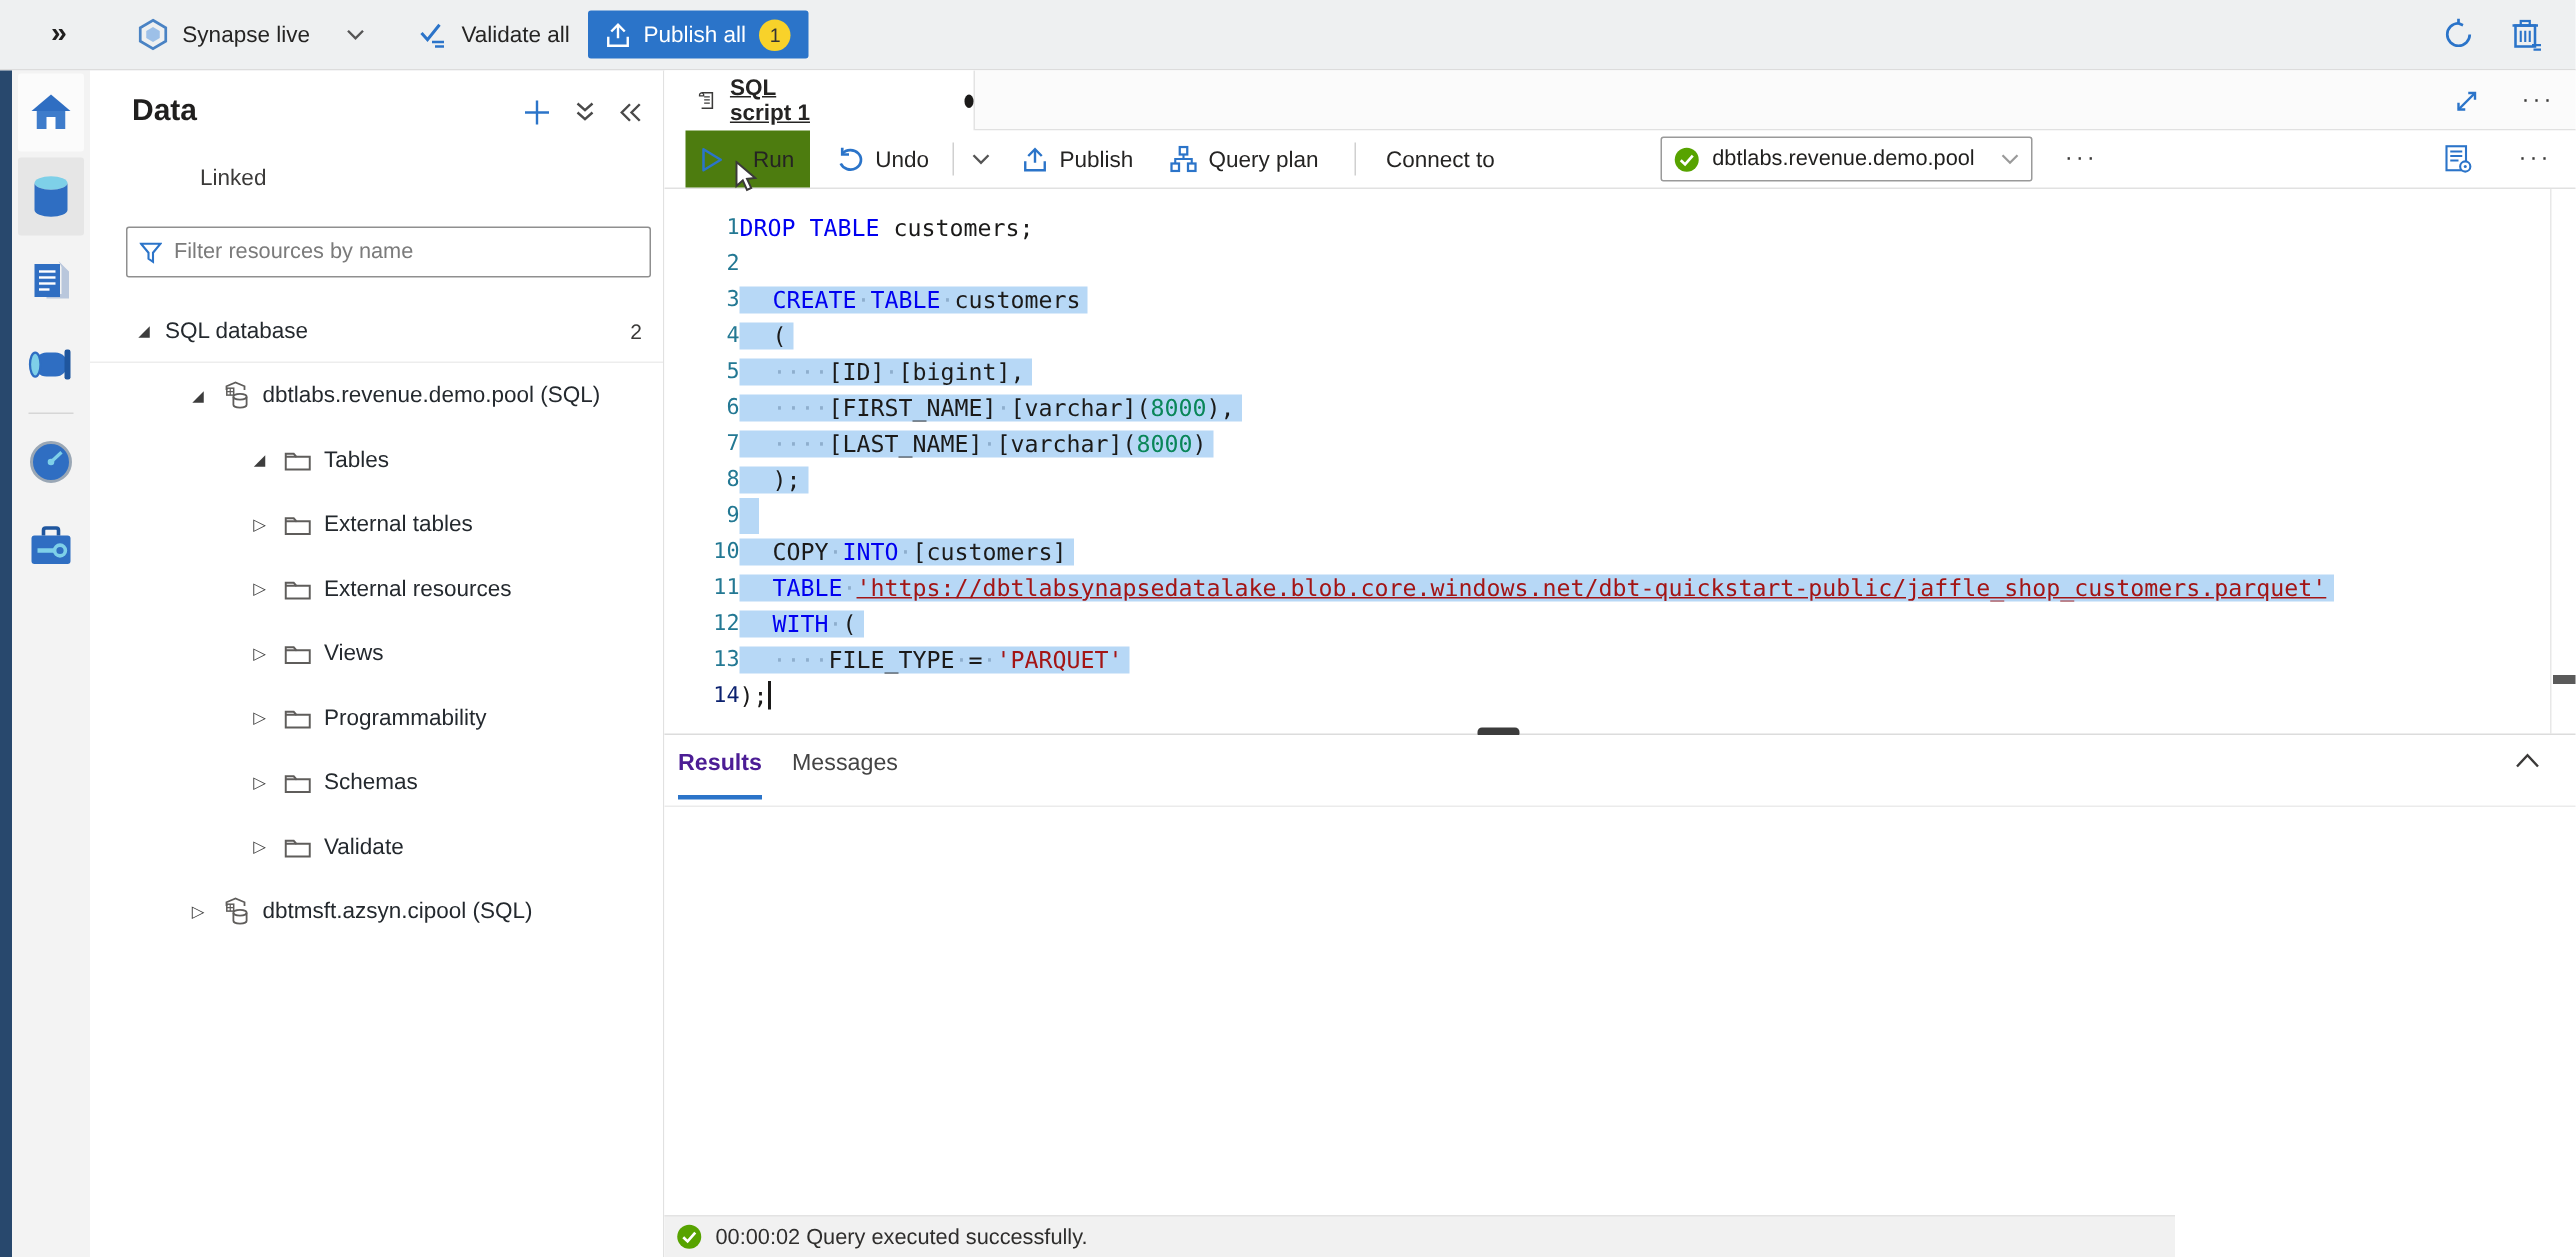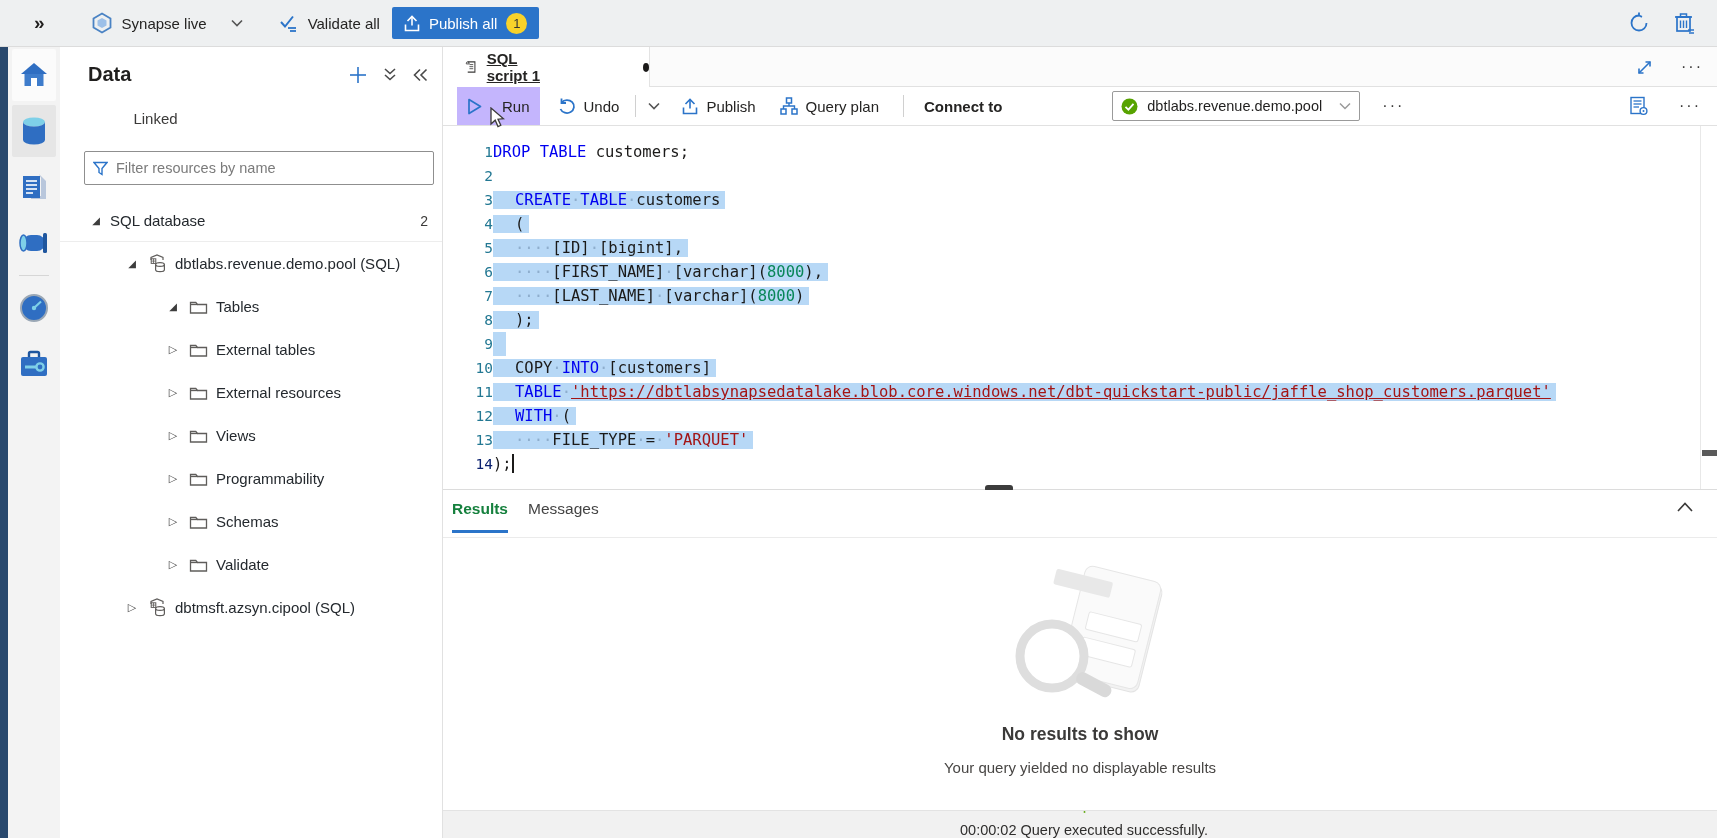--- a/index.html
+++ b/index.html
@@ -67,23 +67,23 @@
     border-right:1px solid #e3e3e3; display:flex; align-items:center; padding-left:22px; gap:10px; cursor:pointer; }
   .doc-tab-label { font-size:15px; font-weight:700; color:#252423;text-decoration:underline; }
   .dirty-dot { width:9px; height:9px; border-radius:50%; background:#1b1a19; margin-left:86px; }
   .tabbar-right { position:absolute; right:14px; top:0; height:40px; display:flex; align-items:center; gap:28px; }
 
   
   #toolbar { position:absolute; left:0; top:40px; width:1274px; height:39px; background:#fff;
     border-bottom:1px solid #e1e1e1; display:flex; align-items:center; }
   .tbtn { display:flex; align-items:center; gap:8px; font-size:15px; color:#252423; cursor:pointer;
     height:100%; padding:0 10px; }
-  .tbtn.hovered { background:#c4b5fd; position:relative;gap:20px; }
+  .tbtn.hovered { background:#4d7c0f; position:relative;gap:20px; }
   .vdiv { width:1px; height:22px; background:#d0d0d0; margin:0 6px; }
-  .connect-label { font-size:15px; font-weight:700; color:#252423; margin:0 14px 0 14px; }
+  .connect-label { font-size:15px; font-weight:400; color:#252423; margin:0 14px 0 14px; }
   .pool-select { width:248px; height:30px; border:1px solid #9a9a9a; border-radius:2px; background:#fff;
     display:flex; align-items:center; padding:0 8px; gap:9px; cursor:pointer; }
   .pool-select .pool-name { font-size:14.5px; color:#201f1e; white-space:nowrap; overflow:hidden; flex:1; }
   .dots { font-size:16px; letter-spacing:2px; color:#3b3a39; cursor:pointer; line-height:10px; }
   .toolbar-right { margin-left:auto; display:flex; align-items:center; gap:30px; margin-right:16px; }
 
   
   #editor { position:absolute; left:0; top:79px; width:1274px; height:363px; background:#fff;
     font-family:"DejaVu Sans Mono", monospace; font-size:15.5px; cursor:text; }
   #editor .vline { position:absolute; left:1257px; top:0; bottom:0; width:1px; background:#e8e8e8; }
@@ -106,31 +106,31 @@
 
   
   #splitter { position:absolute; left:0; top:442px; width:1274px; height:1px; background:#dcdcdc; }
   #splitter .grip { position:absolute; left:542px; top:-4px; width:28px; height:7px; background:#3c3c3c;
     border-radius:3px; cursor:row-resize; }
 
   
   #results { position:absolute; left:0; top:443px; width:1274px; height:320px; background:#fff; }
   .res-tabs { position:absolute; left:0; top:0; width:1274px; height:48px; border-bottom:1px solid #ebebeb; }
   .res-tab { position:absolute; top:10px; font-size:15.5px; cursor:pointer; padding-bottom:12px; }
-  .res-tab.active { left:9px; font-weight:700; color:#15803d; border-bottom:3px solid #2b74c9; }
+  .res-tab.active { left:9px; font-weight:700; color:#4c1d95; border-bottom:3px solid #2b74c9; }
   .res-tab.inactive { left:85px; color:#444; }
   .res-collapse { position:absolute; right:24px; top:12px; cursor:pointer; }
   .empty-state { position:absolute; left:0; top:48px; width:1274px; text-align:center; }
   .empty-illustration { margin:20px auto 0 auto; width:220px; height:160px; }
   .empty-title { font-size:17.5px; font-weight:700; color:#3b3a39; margin-top:6px; }
   .empty-sub { font-size:15px; color:#484644; margin-top:14px; }
 
   
-  #statusbar { position:absolute; left:0; top:763px; width:1274px; height:28px; background:#f1f1f1;
-    border-top:1px solid #e3e3e3; display:flex; align-items:center; gap:9px; padding-left:8px;flex-direction:column; }
+  #statusbar { position:absolute; left:0; top:763px; width:1007px; height:28px; background:#f1f1f1;
+    border-top:1px solid #e3e3e3; display:flex; align-items:center; gap:9px; padding-left:8px; }
   #statusbar span { font-size:14.5px; color:#2f2e2d; }
 
   
   #mouse { position:absolute; left:489px; top:107px; z-index:50; pointer-events:none; }
 
   svg { display:block; }
 </style>
 </head>
 <body>
 
@@ -502,37 +502,20 @@
   <div id="results">
     <div class="res-tabs">
       <div class="res-tab active">Results</div>
       <div class="res-tab inactive">Messages</div>
       <span class="res-collapse">
         <svg width="16" height="10" viewBox="0 0 16 10">
             <polyline points="1,9 8,1.5 15,9" fill="none" stroke="#3b3a39" stroke-width="1.6"></polyline>
           </svg>
       </span>
     </div>
-    <div class="empty-state">
-      <div class="empty-illustration">
-        <svg width="220" height="160" viewBox="0 0 220 160">
-          <g transform="translate(118,10) rotate(14)">
-            <rect x="0" y="0" width="78" height="110" rx="8" fill="#f2f2f2" stroke="#e3e3e3"></rect>
-            <rect x="-2" y="-3" width="78" height="110" rx="8" fill="#fafafa" stroke="#e6e6e6"></rect>
-            <rect x="-30" y="8" width="58" height="16" rx="2" fill="#e8e8e8"></rect>
-            <rect x="12" y="42" width="54" height="18" rx="2" fill="#fff" stroke="#e6e6e6"></rect>
-            <rect x="12" y="68" width="54" height="18" rx="2" fill="#fff" stroke="#e6e6e6"></rect>
-          </g>
-          <circle cx="82" cy="98" r="32" fill="#fff" stroke="#dedede" stroke-width="9"></circle>
-          <rect x="110" y="112" width="38" height="13" rx="6" transform="rotate(28 110 112)" fill="#d9d9d9"></rect>
-        </svg>
-      </div>
-      <div class="empty-title">No results to show</div>
-      <div class="empty-sub">Your query yielded no displayable results</div>
-    </div>
   </div>
 
   <div id="statusbar">
     <svg width="17" height="17" viewBox="0 0 17 17">
       <circle cx="8.5" cy="8.5" r="8" fill="#57a300"></circle>
       <polyline points="4.5,8.8 7.4,11.6 12.5,5.8" fill="none" stroke="#fff" stroke-width="1.8"></polyline>
     </svg>
     <span>00:00:02 Query executed successfully.</span>
   </div>
 </div>

